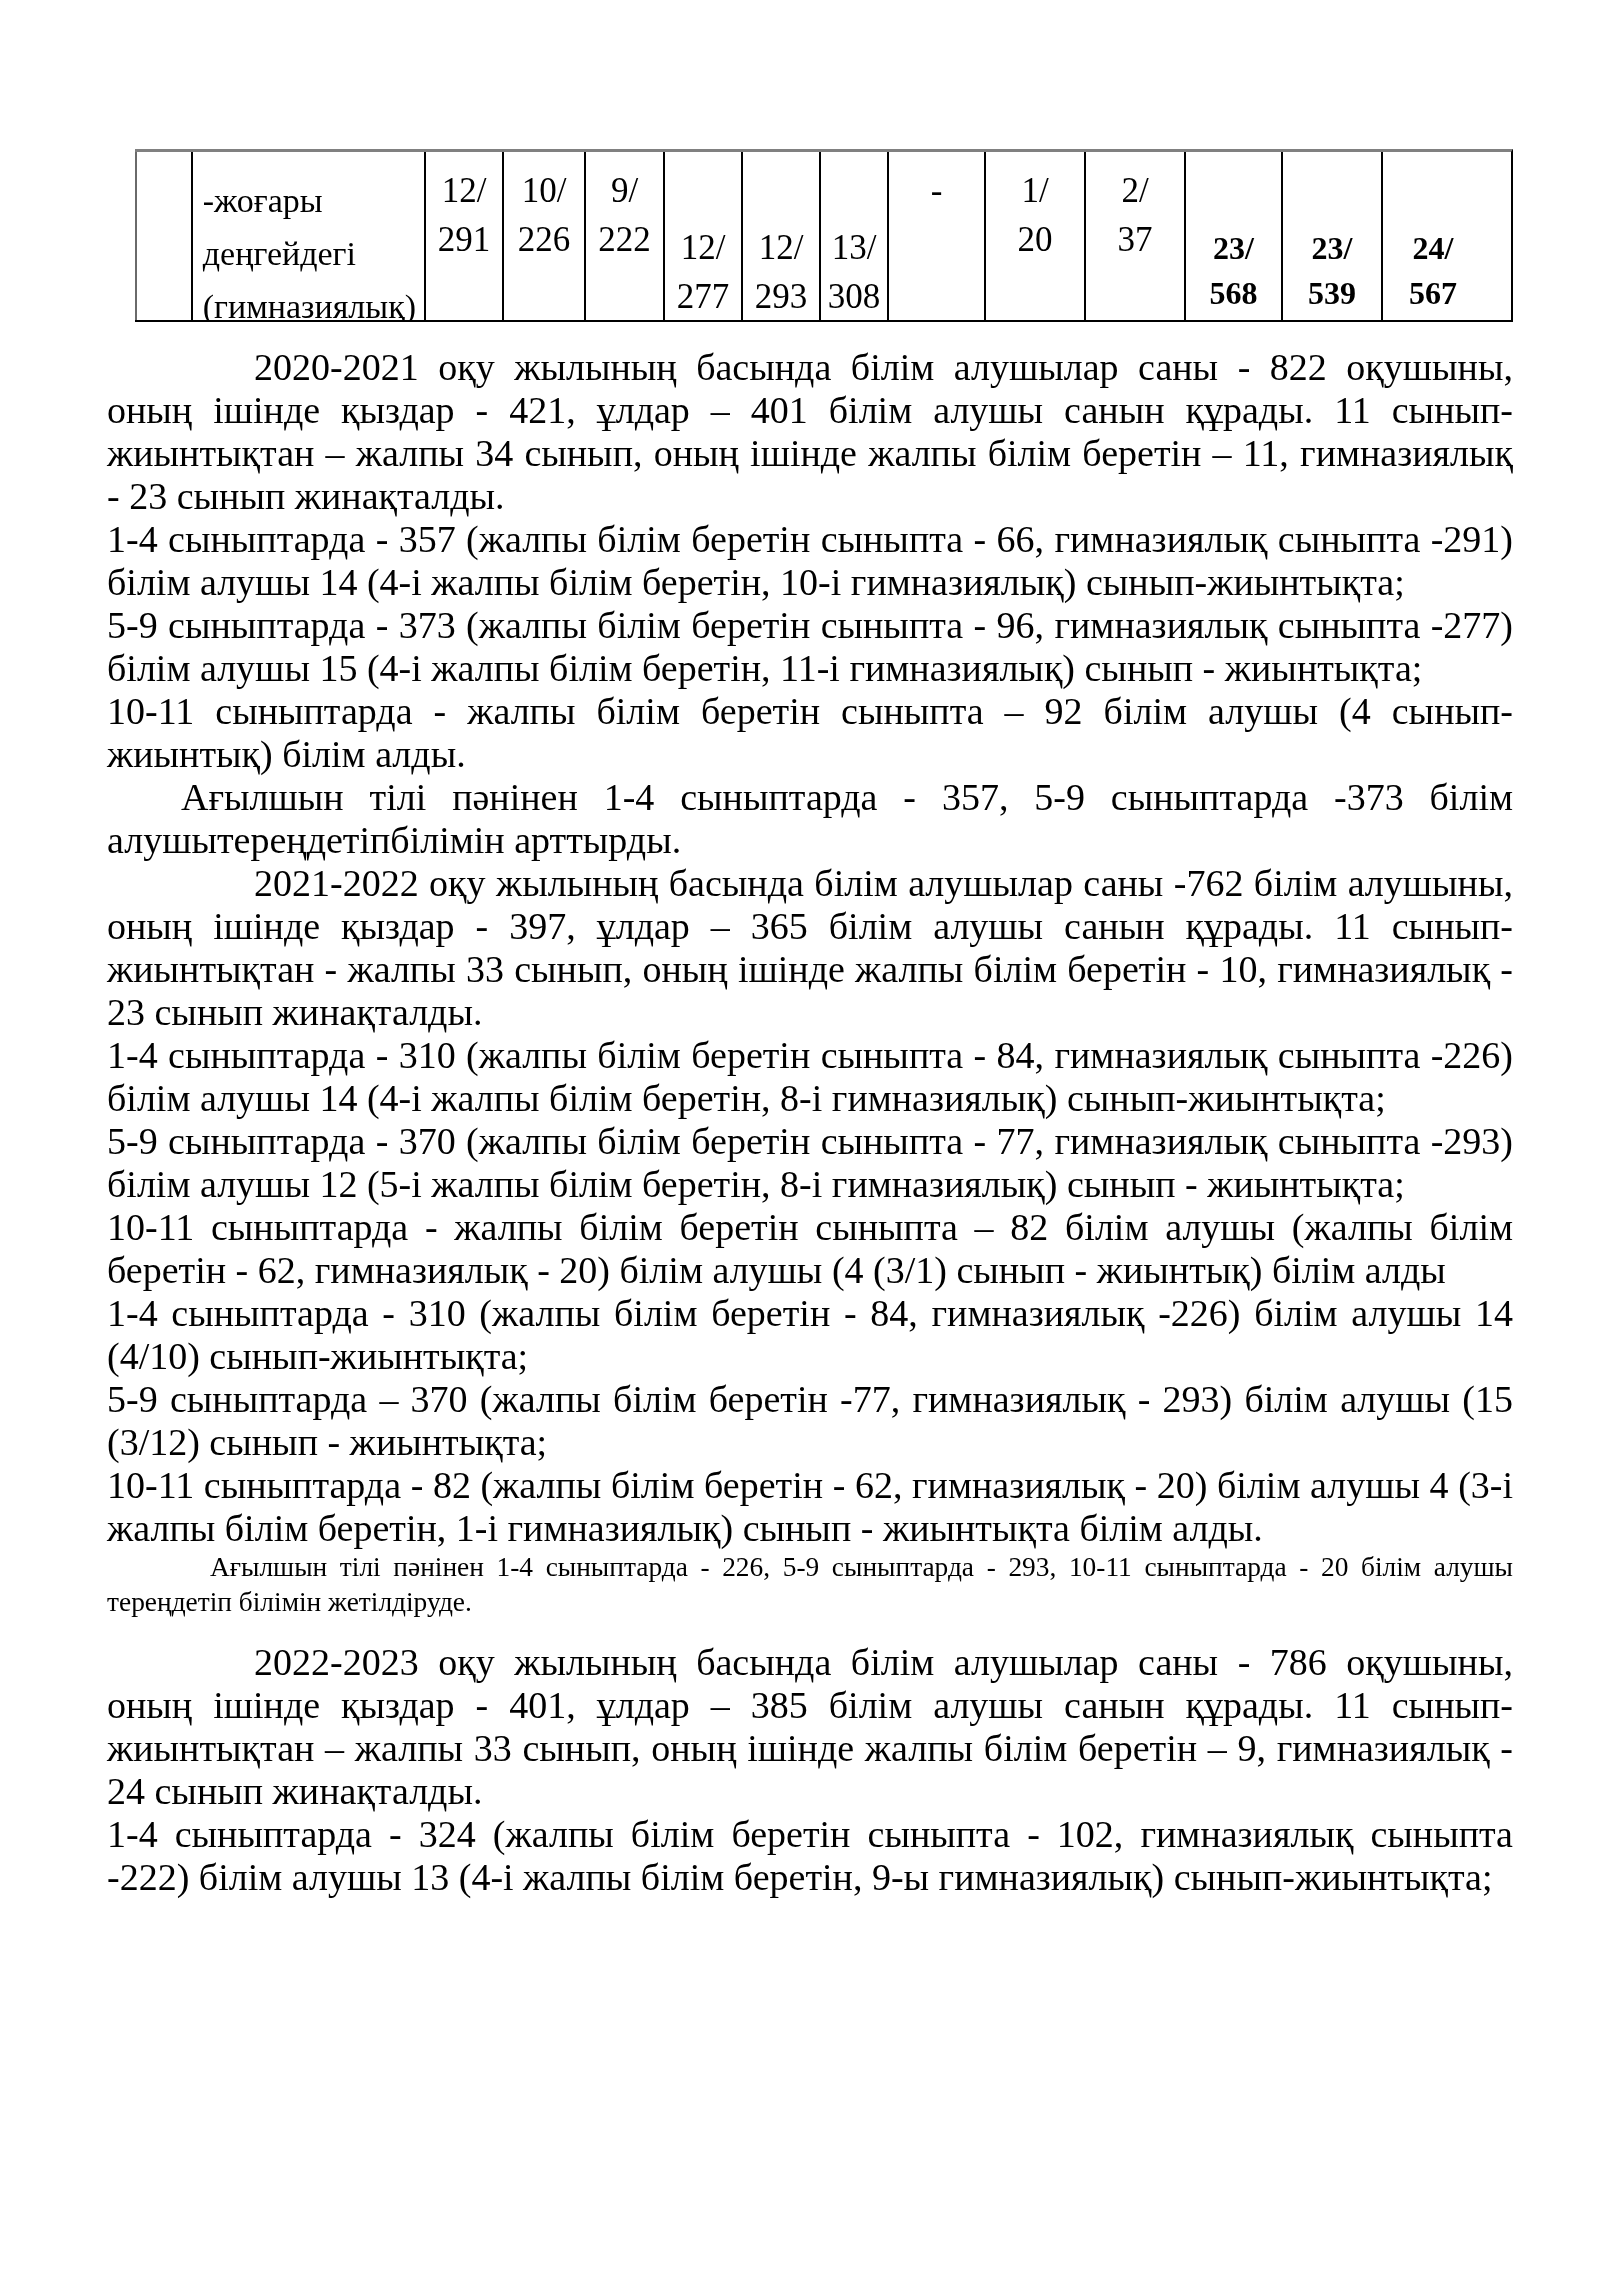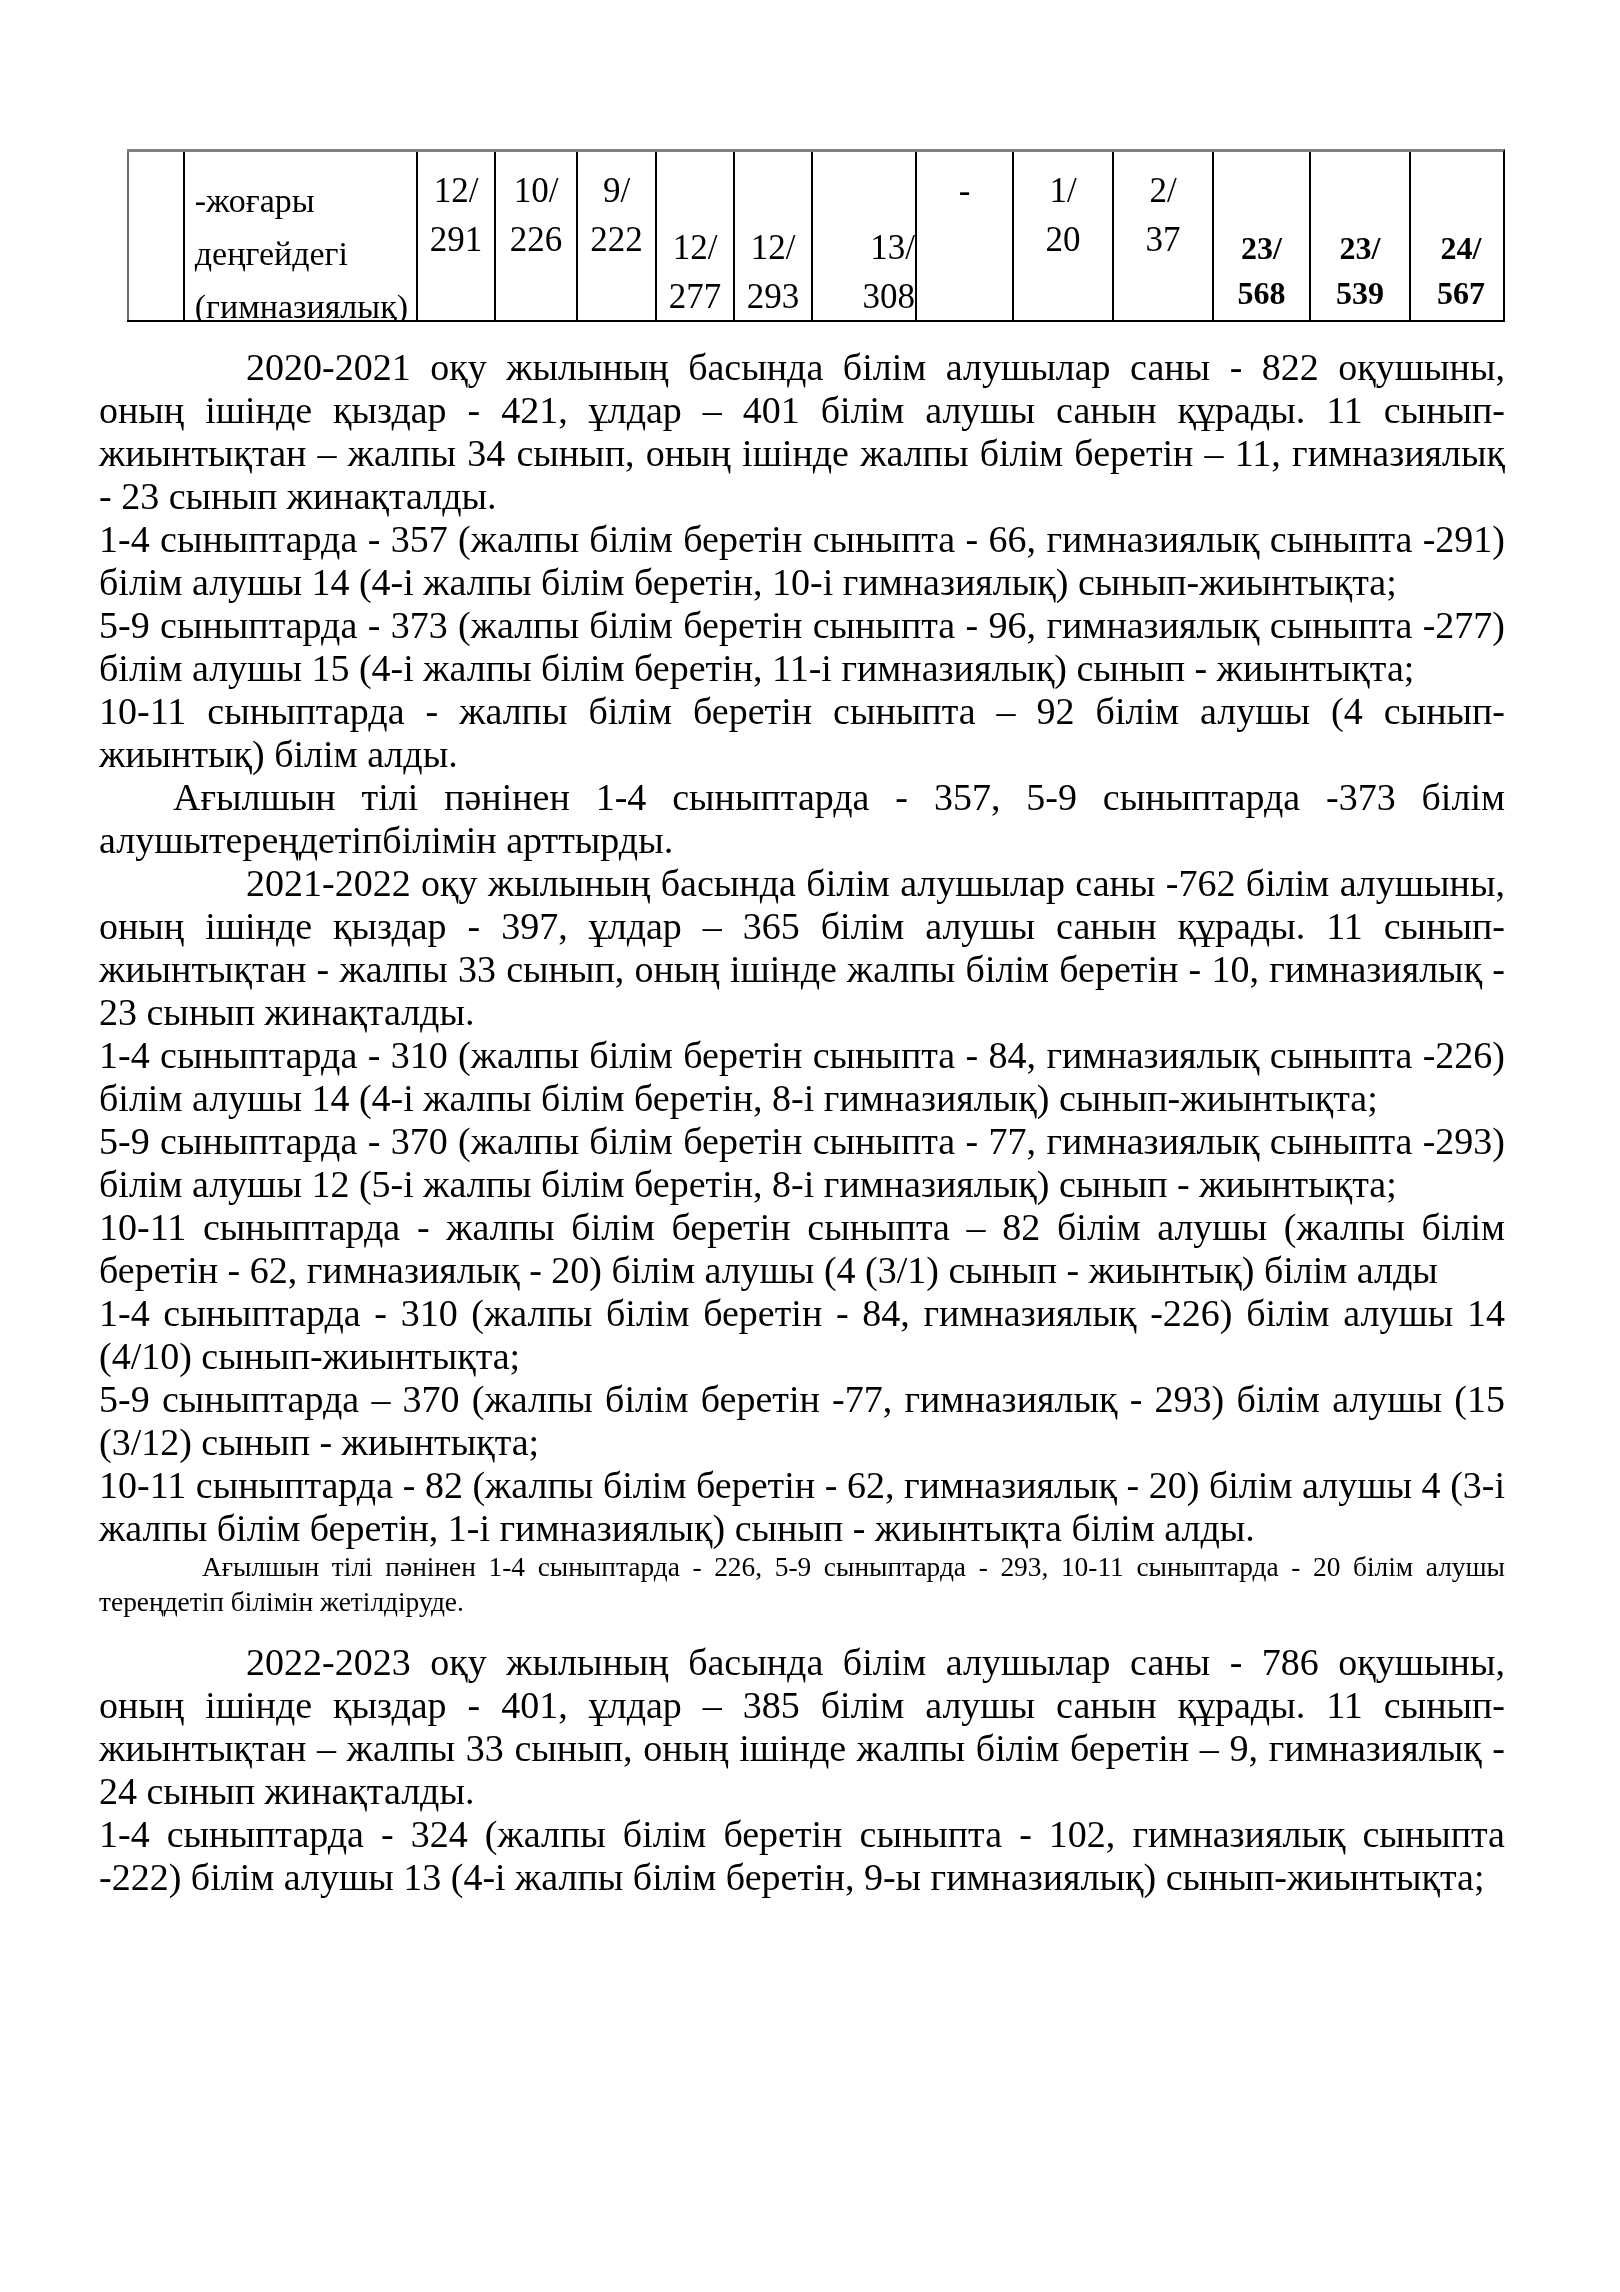--- a/index.html
+++ b/index.html
@@ -8,21 +8,21 @@
     width: 1620px;
     height: 2293px;
     background: #ffffff;
     margin: 0 auto;
     overflow: hidden;
     font-family: "Liberation Serif", "DejaVu Serif", serif;
     color: #000000;
   }
   .content {
     position: absolute;
-    left: 99px;
+    left: 107px;
     top: 149px;
     width: 1406px;
   }
 
   
   .tbl {
     display: flex;
     margin-left: 28px;
     width: 1378px;
     height: 173px;
@@ -41,21 +41,21 @@
     flex-shrink: 0;
   }
   .cell span { display: block; }
   .c0  { width: 56px;  border-left-color: #6a6a6a; }
   .c1  { width: 233px; }
   .c2  { width: 78px; }
   .c3  { width: 82px; }
   .c4  { width: 79px; }
   .c5  { width: 78px; }
   .c6  { width: 78px; }
-  .c7  { width: 104px; text-align: right; }
+  .c7  { width: 68px; }
   .c8  { width: 97px; }
   .c9  { width: 100px; }
   .c10 { width: 100px; }
   .c11 { width: 97px; }
   .c12 { width: 100px; }
   .c13 { width: 102px; }
   .lbl {
     text-align: left;
     font-size: 34px;
     line-height: 53px;

